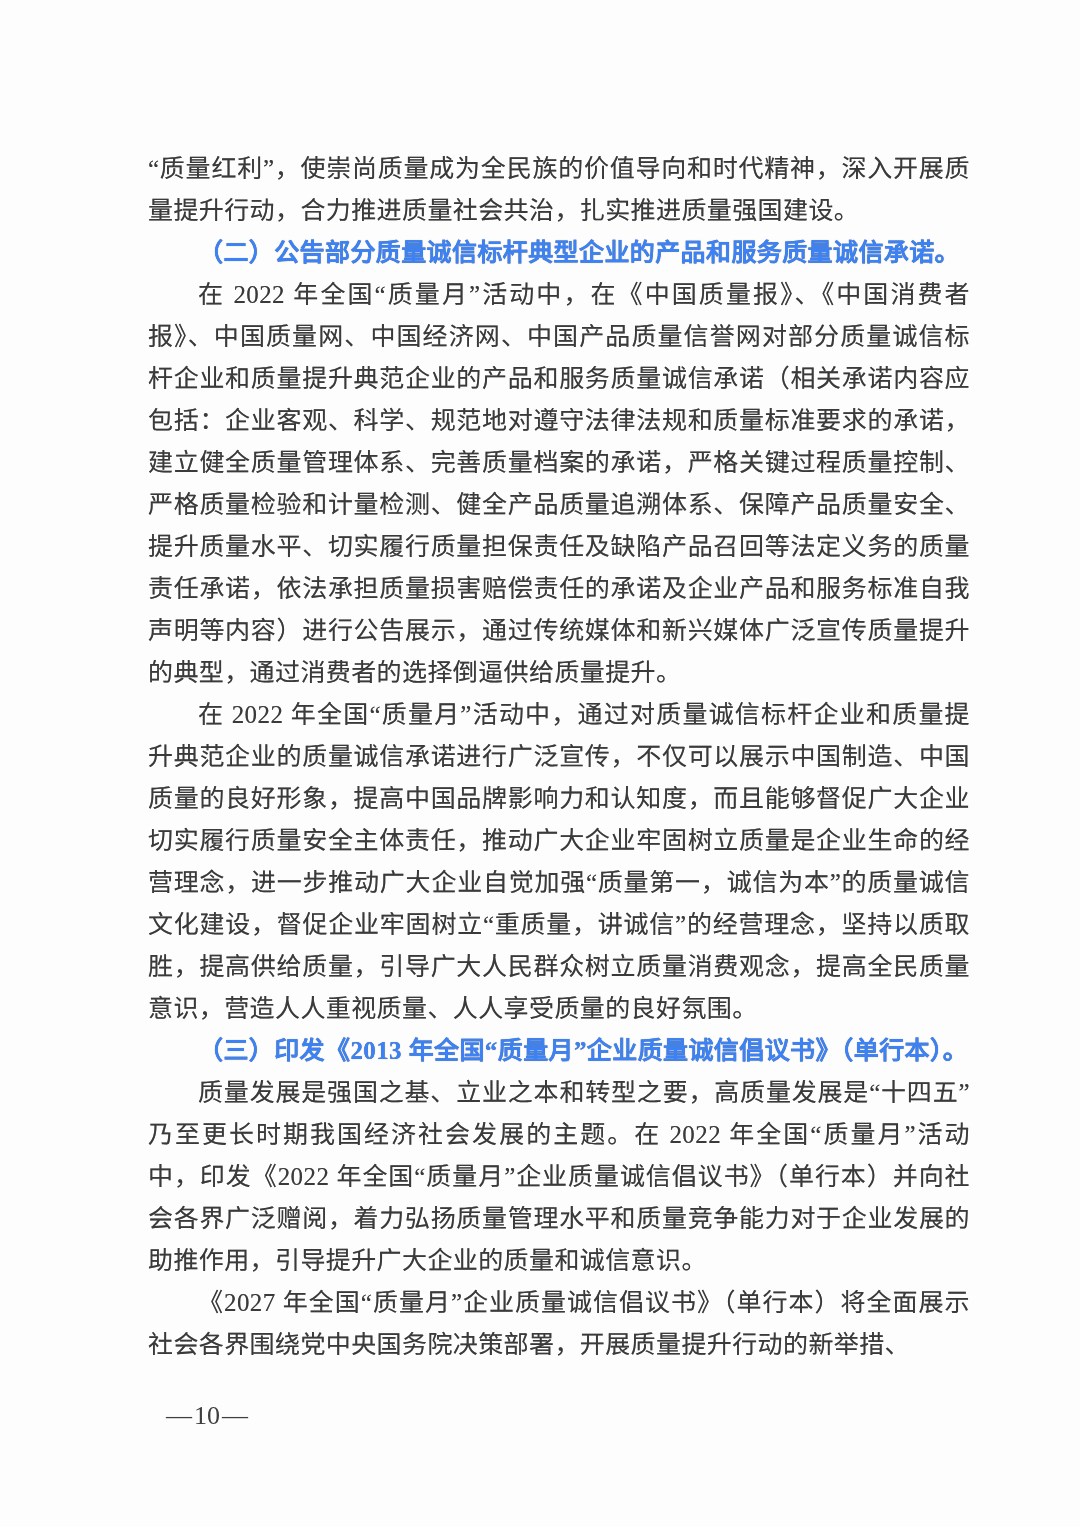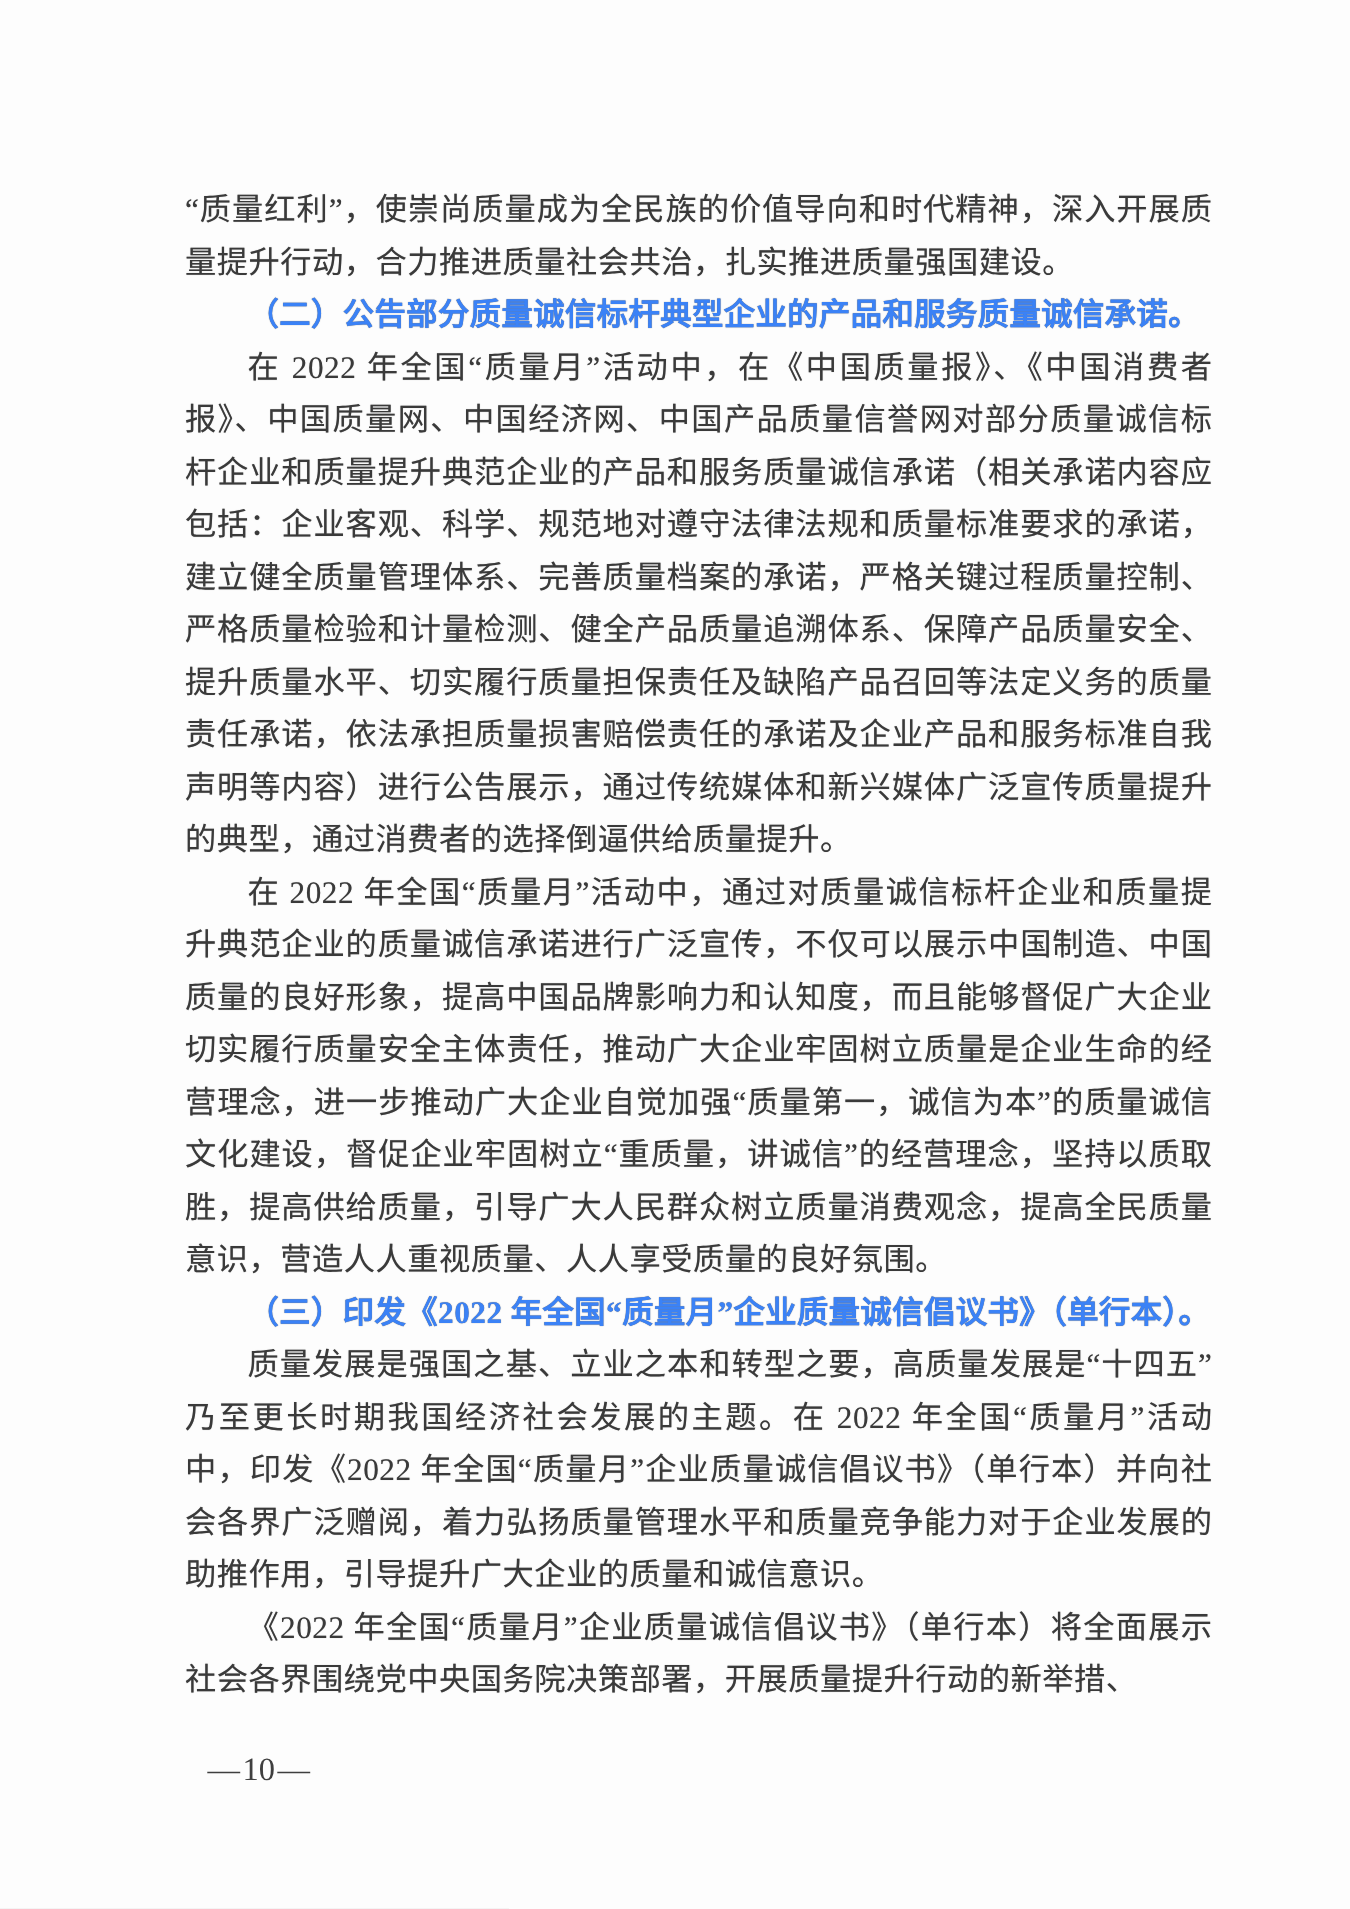--- a/index.html
+++ b/index.html
@@ -62,23 +62,23 @@
 </style>
 </head>
 <body>
 
 <div class="page">
   <div class="content">
     <p class="para no-indent">“质量红利”，使崇尚质量成为全民族的价值导向和时代精神，深入开展质量提升行动，合力推进质量社会共治，扎实推进质量强国建设。</p>
     <p class="para heading">（二）公告部分质量诚信标杆典型企业的产品和服务质量诚信承诺。</p>
     <p class="para">在 2022 年全国“质量月”活动中，在《中国质量报》、《中国消费者报》、中国质量网、中国经济网、中国产品质量信誉网对部分质量诚信标杆企业和质量提升典范企业的产品和服务质量诚信承诺（相关承诺内容应包括：企业客观、科学、规范地对遵守法律法规和质量标准要求的承诺，建立健全质量管理体系、完善质量档案的承诺，严格关键过程质量控制、严格质量检验和计量检测、健全产品质量追溯体系、保障产品质量安全、提升质量水平、切实履行质量担保责任及缺陷产品召回等法定义务的质量责任承诺，依法承担质量损害赔偿责任的承诺及企业产品和服务标准自我声明等内容）进行公告展示，通过传统媒体和新兴媒体广泛宣传质量提升的典型，通过消费者的选择倒逼供给质量提升。</p>
     <p class="para">在 2022 年全国“质量月”活动中，通过对质量诚信标杆企业和质量提升典范企业的质量诚信承诺进行广泛宣传，不仅可以展示中国制造、中国质量的良好形象，提高中国品牌影响力和认知度，而且能够督促广大企业切实履行质量安全主体责任，推动广大企业牢固树立质量是企业生命的经营理念，进一步推动广大企业自觉加强“质量第一，诚信为本”的质量诚信文化建设，督促企业牢固树立“重质量，讲诚信”的经营理念，坚持以质取胜，提高供给质量，引导广大人民群众树立质量消费观念，提高全民质量意识，营造人人重视质量、人人享受质量的良好氛围。</p>
-    <p class="para heading">（三）印发《2022 年全国“质量月”企业质量诚信倡议书》（单行本）。</p>
+    <p class="para heading">（三）印发《2013 年全国“质量月”企业质量诚信倡议书》（单行本）。</p>
     <p class="para">质量发展是强国之基、立业之本和转型之要，高质量发展是“十四五”乃至更长时期我国经济社会发展的主题。在 2022 年全国“质量月”活动中，印发《2022 年全国“质量月”企业质量诚信倡议书》（单行本）并向社会各界广泛赠阅，着力弘扬质量管理水平和质量竞争能力对于企业发展的助推作用，引导提升广大企业的质量和诚信意识。</p>
-    <p class="para">《2022 年全国“质量月”企业质量诚信倡议书》（单行本）将全面展示社会各界围绕党中央国务院决策部署，开展质量提升行动的新举措、</p>
+    <p class="para">《2027 年全国“质量月”企业质量诚信倡议书》（单行本）将全面展示社会各界围绕党中央国务院决策部署，开展质量提升行动的新举措、</p>
   </div>
 
   <div class="footer">
     <span class="dash">—</span>
     <span class="num">10</span>
     <span class="dash">—</span>
   </div>
 </div>
 
 </body></html>

